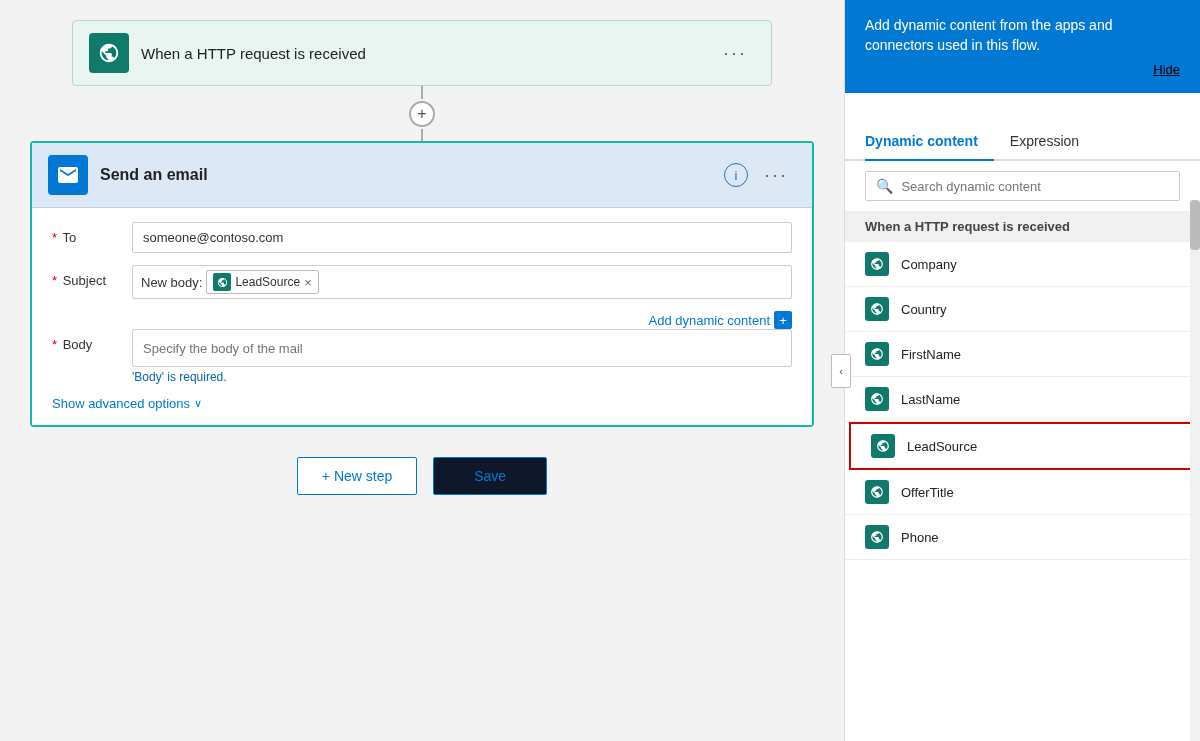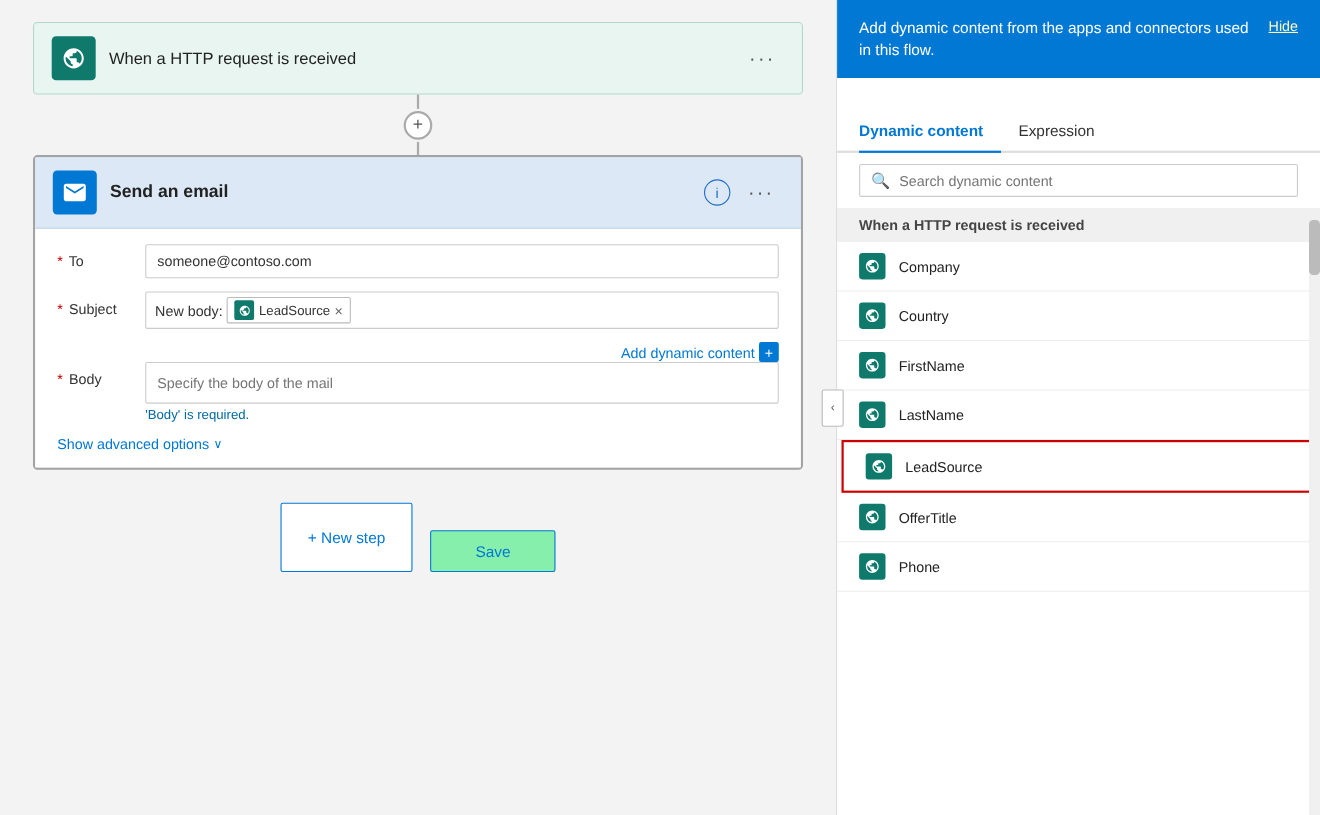--- a/index.html
+++ b/index.html
@@ -96,23 +96,23 @@
       justify-content: center;
       font-size: 16px;
       color: #555;
       cursor: pointer;
       margin: 2px 0;
       z-index: 1;
     }
 
     
     .email-block {
-      width: 700px;
+      width: 784px;
       background: #dce8f5;
-      border: 2px solid #a3a3a3;
+      border: 2px solid #14b8a6;
       border-radius: 4px;
       padding: 0;
     }
 
     .email-block-header {
       display: flex;
       align-items: center;
       padding: 12px 16px;
       background: #dce8f5;
       border-bottom: 1px solid #b8cfe8;
@@ -340,27 +340,26 @@
       background: white;
       color: #0078d4;
       border-radius: 2px;
       padding: 10px 24px;
       font-size: 14px;
       cursor: pointer;
     }
 
     .btn-save {
       border: 1px solid #0078d4;
-      background: #86efac;
+      background: #0f172a;
       color: #0078d4;
       border-radius: 2px;
       padding: 10px 40px;
       font-size: 14px;
       cursor: pointer;
-      margin-top: 25px;
     }
 
     
     .right-panel {
       width: 440px;
       background: white;
       display: flex;
       flex-direction: column;
       border-left: 1px solid #ddd;
     }
@@ -377,26 +376,27 @@
     .panel-header-text {
       font-size: 14px;
       font-weight: 400;
       line-height: 1.4;
       flex: 1;
     }
 
     .hide-btn {
       background: none;
       border: none;
-      color: #fef9c3;
+      color: #000000;
       font-size: 13px;
       cursor: pointer;
       margin-left: 16px;
       padding: 0;
       text-decoration: underline;
+      margin-top: 46px;
     }
 
     .panel-tabs {
       display: flex;
       border-bottom: 2px solid #ddd;
       padding: 0 20px;
       background: white;
     }
 
     .panel-tab {

